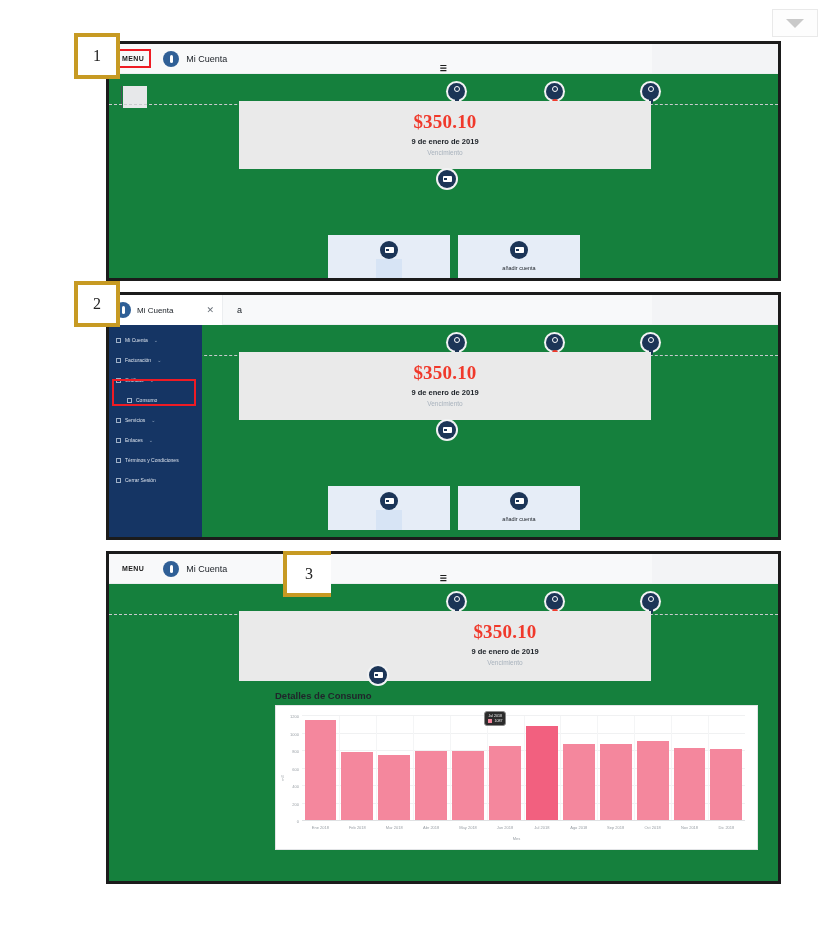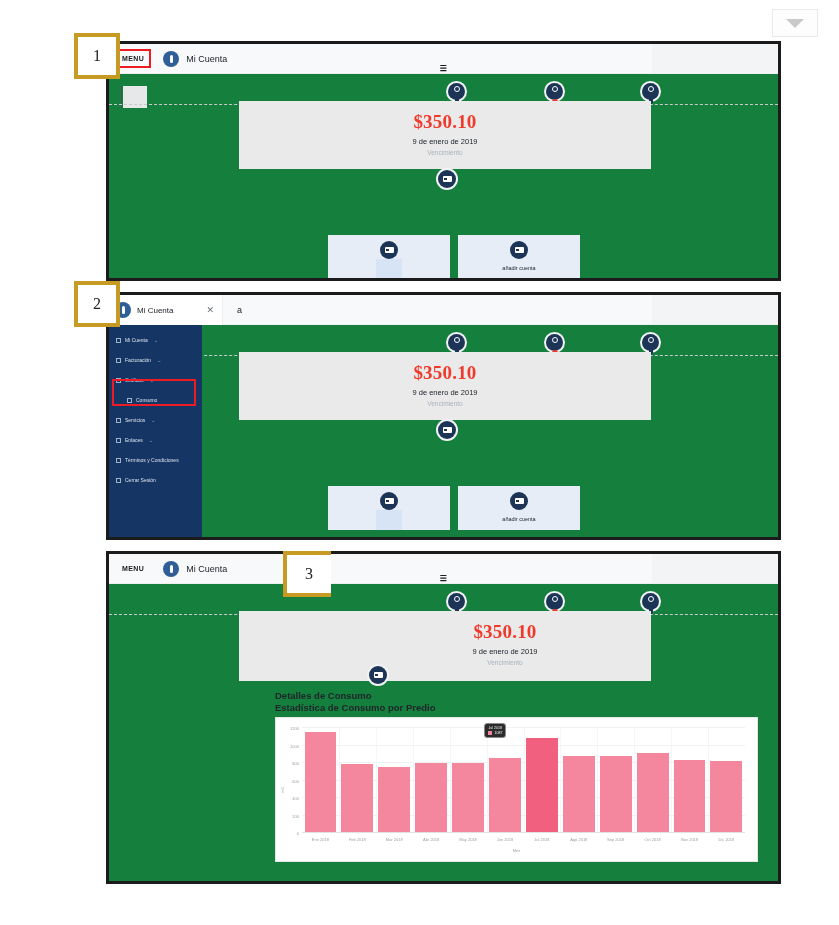--- a/index.html
+++ b/index.html
@@ -51,21 +51,21 @@
   .pin.p1{left:339px;top:5px;}
   .pin.p2{left:437px;top:5px;}
   .pin.p3{left:533px;top:5px;}
 
   .dashline{position:absolute;left:0;right:0;top:26px;height:0;border-top:1px dashed #c9cbce;}
 
   
   .hero{position:absolute;left:130px;top:27px;width:412px;height:68px;background:#eaeaea;}
   .hero.h3{left:130px;top:27px;width:412px;height:70px;}
   .amount{text-align:center;font-size:19px;font-weight:bold;color:#f0392b;font-family:"Liberation Serif",serif;padding-top:10px;letter-spacing:.2px;}
-  .hero-date{text-align:center;font-size:7.5px;color:#20252b;font-weight:normal;margin-top:4px;}
+  .hero-date{text-align:center;font-size:7.5px;color:#20252b;font-weight:bold;margin-top:4px;}
   .hero-sub{text-align:center;font-size:6.5px;color:#a8b2bd;margin-top:3px;}
 
   .paybtn{position:absolute;left:329px;top:96px;width:18px;height:18px;border-radius:50%;background:#1c3557;box-shadow:0 0 0 2px #f2f3f4;display:flex;align-items:center;justify-content:center;}
   .paybtn .card{width:9px;height:6px;border-radius:1px;background:#ffffff;position:relative;}
   .paybtn .card::after{content:"";position:absolute;left:1px;top:1.5px;width:3px;height:2px;background:#1c3557;}
 
   
   .cards{position:absolute;left:0;right:0;top:161px;height:44px;}
   .card-box{position:absolute;width:122px;height:44px;background:#e6edf7;}
   .card-box.c1{left:219px;}
@@ -315,21 +315,20 @@
           </div>
         <div style="padding-left:120px;">
           <div class="amount">$350.10</div>
           <div class="hero-date">9 de enero de 2019</div>
           <div class="hero-sub">Vencimiento</div>
         </div>
       </div>
 
       <div class="chart-sec">
         <div class="ch-t1">Detalles de Consumo</div>
-        <div class="ch-t2">Estadística de Consumo por Predio</div>
         <div class="ch-box">
           <div class="yaxis-title">m3</div>
           <div class="plot" id="plot">
             <div class="grid" id="grid">
                 <div class="gl" style="bottom: 0%;">
                   <span class="ytick">0</span>
                 </div>
                 <div class="gl" style="bottom: 16.6667%;">
                   <span class="ytick">200</span>
                 </div>

